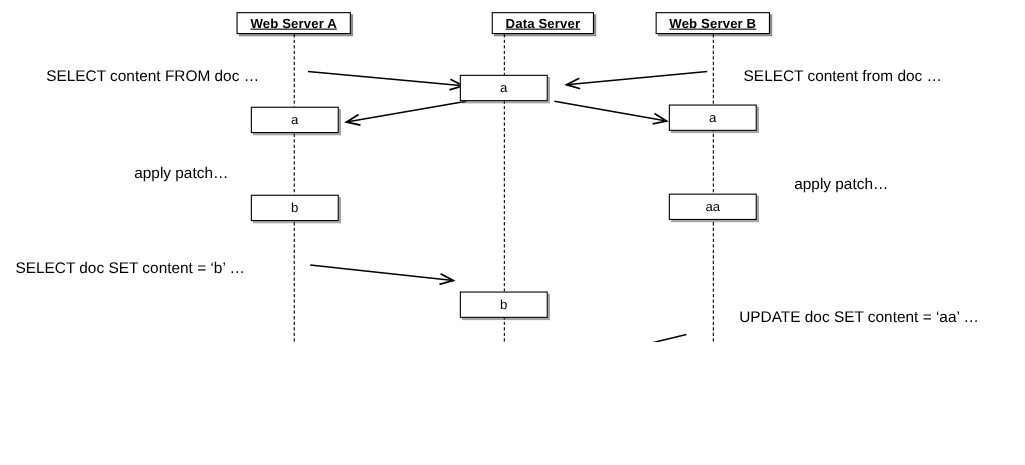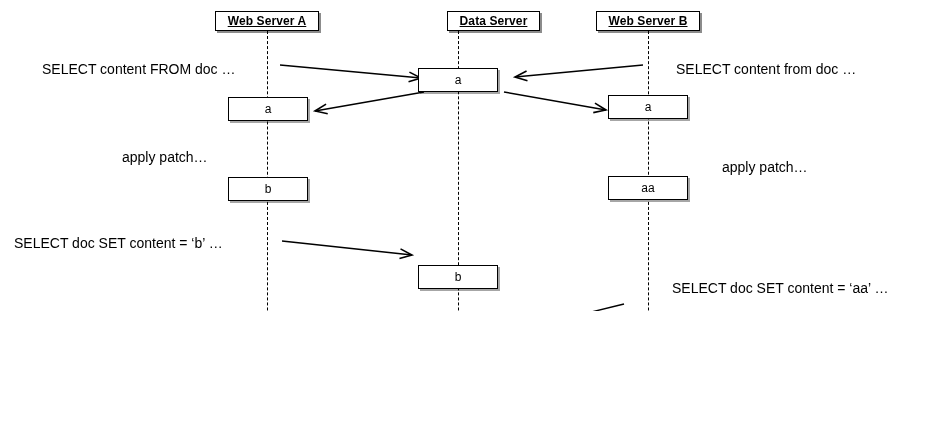--- a/index.html
+++ b/index.html
@@ -149,16 +149,16 @@
       <div class="state-box" style="left: 418px; top: 330px;">
         <span class="state-label">aa</span>
       </div>
     </div>
   <div id="notes">
       <div class="note" style="left: 42px; top: 62px;">SELECT content FROM doc …</div>
       <div class="note" style="left: 676px; top: 62px;">SELECT content from doc …</div>
       <div class="note" style="left: 122px; top: 150px;">apply patch…</div>
       <div class="note" style="left: 722px; top: 160px;">apply patch…</div>
       <div class="note" style="left: 14px; top: 236px;">SELECT doc SET content = ‘b’ …</div>
-      <div class="note" style="left: 672px; top: 281px;">SELECT doc SET content = ‘aa’ …</div>
+      <div class="note" style="left: 672px; top: 281px;">UPDATE doc SET content = ‘aa’ …</div>
     </div>
 
 </div>
 
 </body></html>

